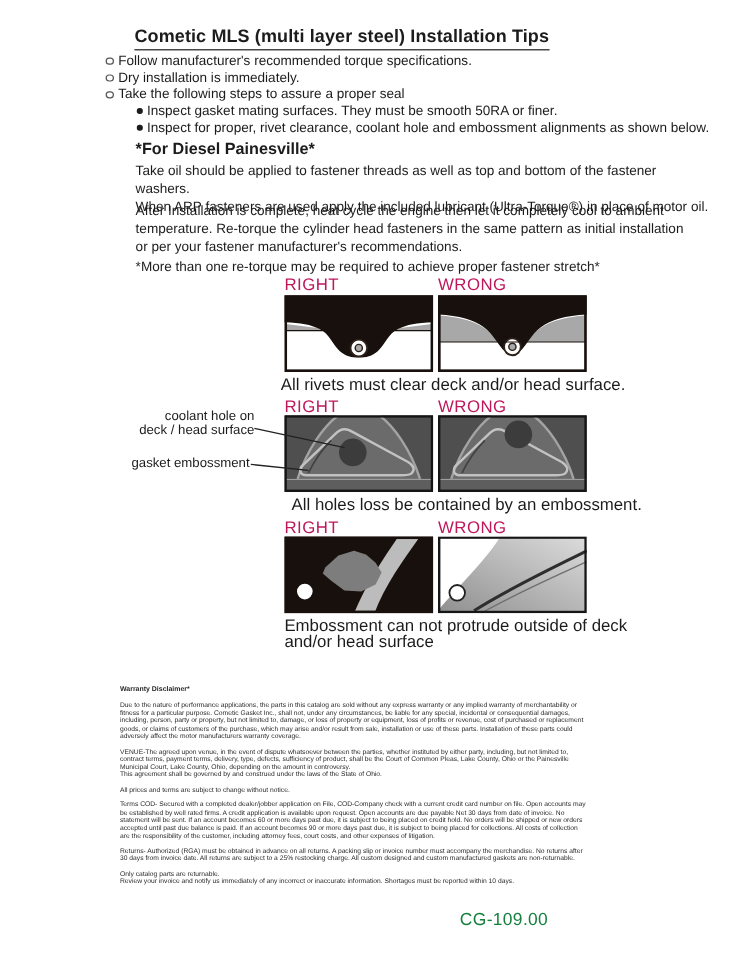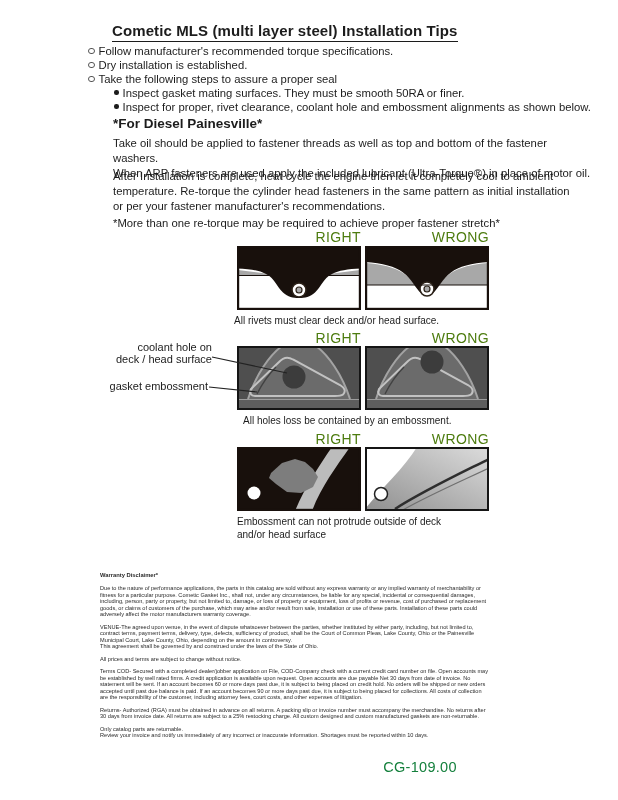--- a/index.html
+++ b/index.html
@@ -13,24 +13,24 @@
     letter-spacing:0.1px; padding-bottom:2px; border-bottom:1.6px solid #1c1c1c;
     display:inline-block; white-space:nowrap;
   }
   .tips { position:absolute; left:88px; top:44px; font-size:11.3px; line-height:14px; }
   .tip { display:flex; align-items:flex-start; }
   .tip .b1 { width:4.5px; height:4.5px; border:1px solid #555; border-radius:50%; margin:3.8px 4px 0 0; flex:none; }
   .tip.sub { margin-left:26px; }
   .tip .b2 { width:4.5px; height:4.5px; background:#1c1c1c; border-radius:50%; margin:4.2px 4px 0 0; flex:none; }
   .diesel-heading { position:absolute; left:113px; top:116px; font-size:13.5px; font-weight:bold; }
   .para { position:absolute; left:113px; width:480px; font-size:11.3px; line-height:15px; white-space:pre-line; }
-  .fig-label { position:absolute; width:124px; text-align:right; font-size:14px; letter-spacing:0.4px; color:#4d7c0f; }
+  .fig-label { position:absolute; width:124px; text-align:left; font-size:14px; letter-spacing:0.4px; color:#be185d; }
   .dbox { position:absolute; width:124px; height:64px; }
   .dbox svg { display:block; width:124px; height:64px; }
-  .cap { position:absolute; font-size:10px; line-height:13px; white-space:pre-line; }
+  .cap { position:absolute; font-size:14px; line-height:13px; white-space:pre-line; }
   .ann { position:absolute; text-align:right; font-size:11px; line-height:11.5px; white-space:pre-line; color:#1c1c1c; }
   .leaders { position:absolute; left:115px; top:340px; width:185px; height:62px; }
   .warranty { position:absolute; left:100px; top:572px; width:440px; font-size:5.6px; line-height:6.5px; color:#2a2a2a; }
   .warranty .wh { font-weight:bold; margin:0 0 6.5px 0; font-size:5.8px; }
   .warranty p { margin:0 0 6px 0; white-space:pre-line; }
   .code { position:absolute; left:330px; top:759px; width:180px; text-align:center; font-size:14.5px; letter-spacing:0.3px; color:#15803d; }
 </style>
 </head>
 <body>
 
@@ -38,21 +38,21 @@
 
   <div class="title">Cometic MLS (multi layer steel) Installation Tips</div>
 
   <div class="tips">
     <div class="tip">
         <span class="b1"></span>
         <span>Follow manufacturer's recommended torque specifications.</span>
       </div>
     <div class="tip">
         <span class="b1"></span>
-        <span>Dry installation is established.</span>
+        <span>Dry installation is immediately.</span>
       </div>
     <div class="tip">
         <span class="b1"></span>
         <span>Take the following steps to assure a proper seal</span>
       </div>
     <div class="tip sub">
         <span class="b2"></span>
         <span>Inspect gasket mating surfaces.  They must be smooth 50RA or finer.</span>
       </div>
     <div class="tip sub">

